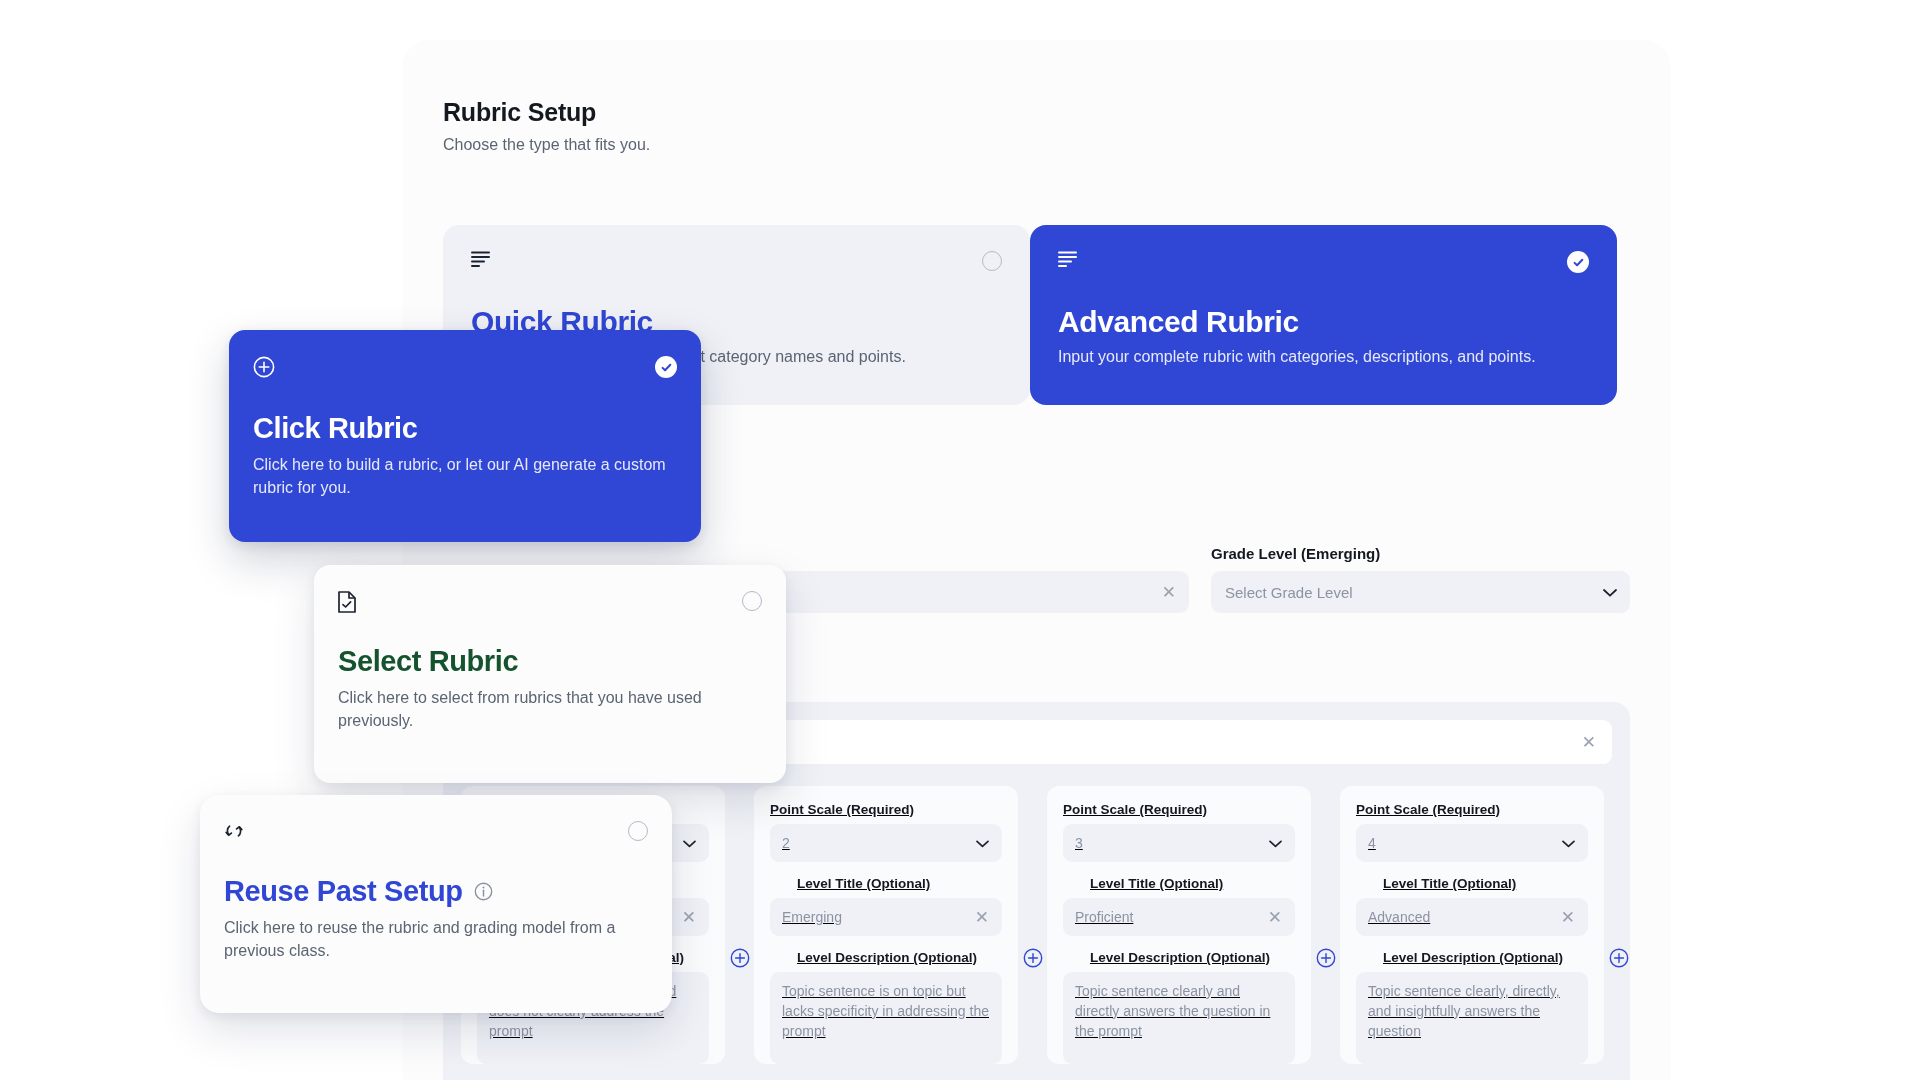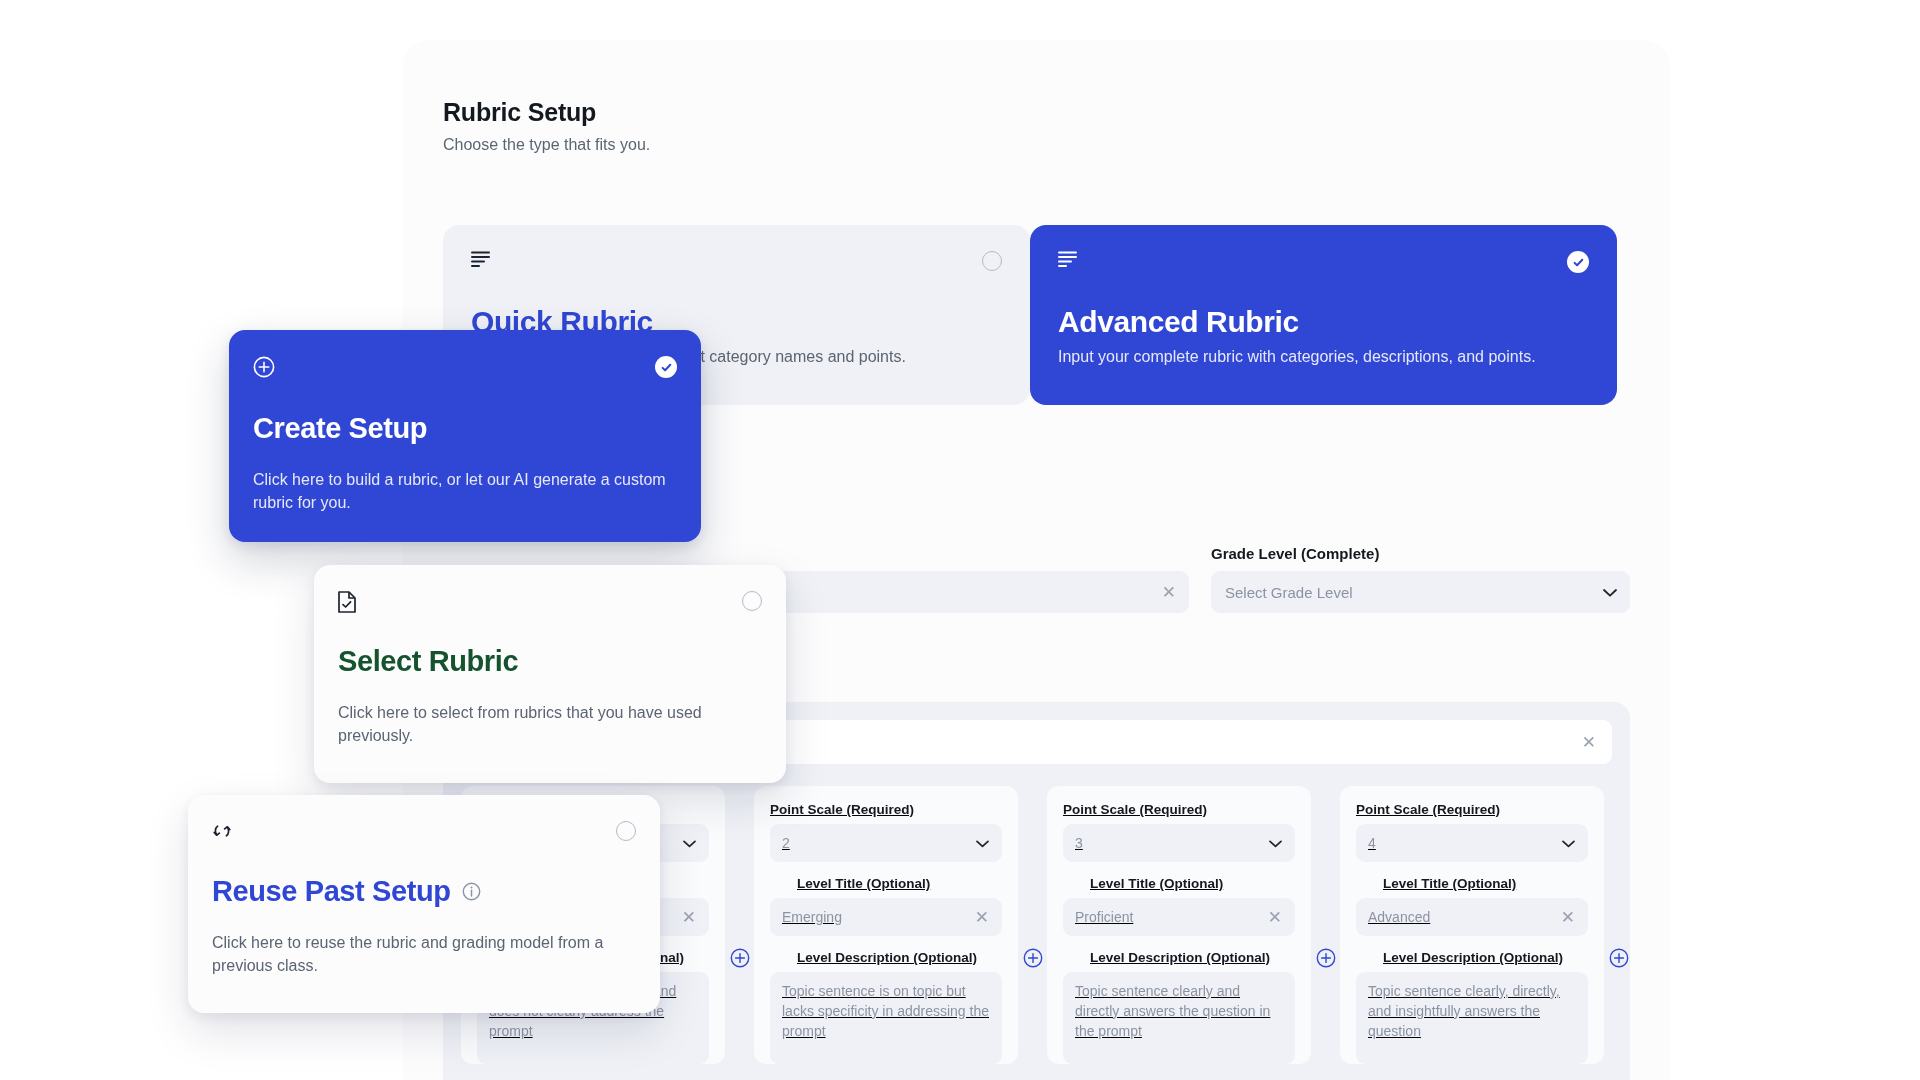--- a/index.html
+++ b/index.html
@@ -228,21 +228,21 @@
     height: 24px;
   }
   .float-card .fc-title {
     font-size: 29px;
     font-weight: bold;
     letter-spacing: -0.4px;
     display: flex;
     align-items: center;
     gap: 11px;
   }
-  .float-card .fc-desc { margin-top: 24px; font-size: 16px; line-height: 1.42; }
+  .float-card .fc-desc { margin-top: 9px; font-size: 16px; line-height: 1.42; }
 
   
   #card-create {
     left: 229px; top: 330px;
     width: 472px; height: 212px;
     background: #3046d4;
     box-shadow: 0 18px 44px rgba(26,34,68,0.20), 0 4px 12px rgba(26,34,68,0.10);
   }
   #card-create .fc-title { color:#fff; margin-top: 32px; }
   #card-create .fc-desc  { color:#e6e9fa; }
@@ -252,24 +252,25 @@
     left: 314px; top: 565px;
     width: 472px; height: 218px;
     background: #fcfcfd;
     box-shadow: 0 18px 44px rgba(26,34,68,0.13), 0 4px 12px rgba(26,34,68,0.07);
   }
   #card-select .fc-title { color:#14532d; margin-top: 30px; }
   #card-select .fc-desc  { color:#5b6472; }
 
   
   #card-reuse {
-    left: 188px; top: 795px;
+    left: 200px; top: 795px;
     width: 472px; height: 218px;
     background: #fcfcfd;
     box-shadow: 0 18px 44px rgba(26,34,68,0.13), 0 4px 12px rgba(26,34,68,0.07);
+    border-radius: 19px;
   }
   #card-reuse .fc-title { color:#3046d4; margin-top: 30px; }
   #card-reuse .fc-desc  { color:#5b6472; }
 </style>
 </head>
 <body>
 
 <div id="stage">
 
   <div class="main-panel">
@@ -318,21 +319,21 @@
     </div>
 
     <div class="form-row">
       <div class="field-title">
         <div class="ctl">
           <span>Add Rubric Title</span>
           <span class="clear-x">✕</span>
         </div>
       </div>
       <div class="field-grade">
-        <div class="field-label">Grade Level (Complete)</div>
+        <div class="field-label">Grade Level (Emerging)</div>
         <div class="ctl">
           <span>Select Grade Level</span>
           <span class="chev">
             <svg width="14" height="9" viewBox="0 0 14 9">
               <path d="M1 1.5 L7 7.2 L13 1.5" fill="none" stroke="#1c2330" stroke-width="1.8" stroke-linecap="round" stroke-linejoin="round"></path>
             </svg>
           </span>
         </div>
       </div>
     </div>
@@ -469,21 +470,21 @@
           <path d="M11 6.2 V15.8 M6.2 11 H15.8" stroke="#ffffff" stroke-width="1.6" stroke-linecap="round"></path>
         </svg>
       </span>
       <span class="radio-check">
         <svg width="13" height="13" viewBox="0 0 13 13">
           <path d="M2.6 6.9 L5.1 9.3 L10.3 3.8" fill="none" stroke="#3046d4" stroke-width="2" stroke-linecap="round" stroke-linejoin="round"></path>
         </svg>
       </span>
     </div>
     <div class="fc-title">
-      <span>Create Setup</span>
+      <span>Click Rubric</span>
     </div>
     <div class="fc-desc">Click here to build a rubric, or let our AI generate a custom rubric for you.</div>
   </div>
 
   <div class="float-card" id="card-select">
     <div class="fc-iconrow">
       <span>
         <svg width="18" height="22" viewBox="0 0 18 22">
           <path d="M1 1 H11 L17 7 V21 H1 Z" fill="none" stroke="#1c2330" stroke-width="1.7" stroke-linejoin="round"></path>
           <path d="M11 1 V7 H17" fill="none" stroke="#1c2330" stroke-width="1.7" stroke-linejoin="round"></path>

